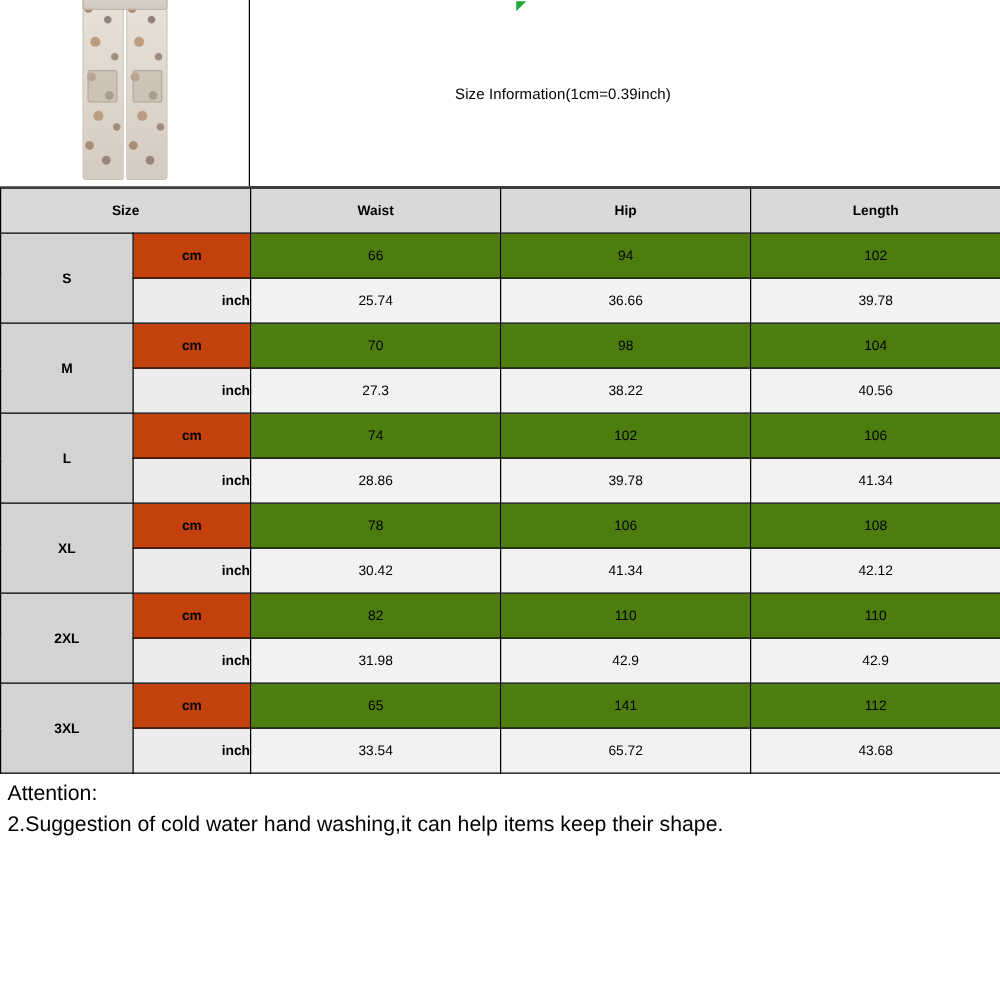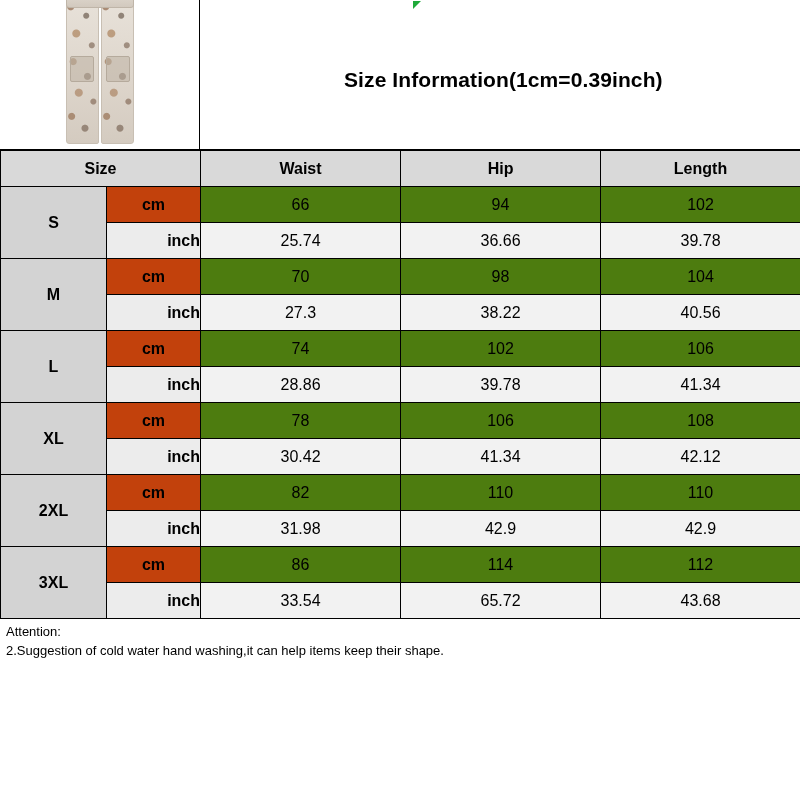--- a/index.html
+++ b/index.html
@@ -91,24 +91,24 @@
   .pocket.p1 { left: 6px;  top: 62px; }
   .pocket.p2 { right: 6px; top: 62px; }
 
   .title-cell {
     flex: 1;
     position: relative;
     box-sizing: border-box;
   }
   .size-info-title {
     position: absolute;
-    left: 144px;
+    left: 164px;
     top: 68px;
-    font-size: 21px;
-    font-weight: bold;
+    font-size: 12px;
+    font-weight: normal;
     letter-spacing: .1px;
     white-space: nowrap;
   }
   .green-mark {
     position: absolute;
     left: 213px;
     top: 1px;
     width: 0; height: 0;
     border-left: 8px solid #1faa3a;
     border-bottom: 8px solid transparent;
@@ -116,21 +116,21 @@
 
   
   table.size-table {
     border-collapse: collapse;
     width: 800px;
     table-layout: fixed;
   }
   table.size-table td, table.size-table th {
     border: 1px solid #000;
     text-align: center;
-    font-size: 16px;
+    font-size: 11px;
     padding: 0;
     height: 36px;
     box-sizing: border-box;
   }
   col.c-size  { width: 106px; }
   col.c-unit  { width: 94px; }
   col.c-waist { width: 200px; }
   col.c-hip   { width: 200px; }
   col.c-len   { width: 200px; }
 
@@ -160,21 +160,21 @@
   td.val-cell {
     background: #4d7c0f;
     font-size: 13.5px;
   }
   tr.row-inch td.unit-cell { background: #ececec; text-align: right; }
   tr.row-inch td.val-cell  { background: #f2f2f2; margin-left: 20px; }
 
   
   .attention {
     padding: 4px 6px 0 6px;
-    font-size: 13px;
+    font-size: 17px;
     line-height: 1.45;
   }
   .attention div { white-space: nowrap; }
 </style>
 </head>
 <body>
 
 <div class="page">
 
   <div class="top-band">
@@ -277,22 +277,22 @@
       <tr class="row-inch">
         <td class="unit-cell">inch</td>
         <td class="val-cell">31.98</td>
         <td class="val-cell">42.9</td>
         <td class="val-cell">42.9</td>
       </tr>
 
       <tr class="row-cm">
         <td class="size-cell" rowspan="2">3XL</td>
         <td class="unit-cell">cm</td>
-        <td class="val-cell">86</td>
-        <td class="val-cell">114</td>
+        <td class="val-cell">65</td>
+        <td class="val-cell">141</td>
         <td class="val-cell">112</td>
       </tr>
       <tr class="row-inch">
         <td class="unit-cell">inch</td>
         <td class="val-cell">33.54</td>
         <td class="val-cell">65.72</td>
         <td class="val-cell">43.68</td>
       </tr>
     </tbody>
   </table>

